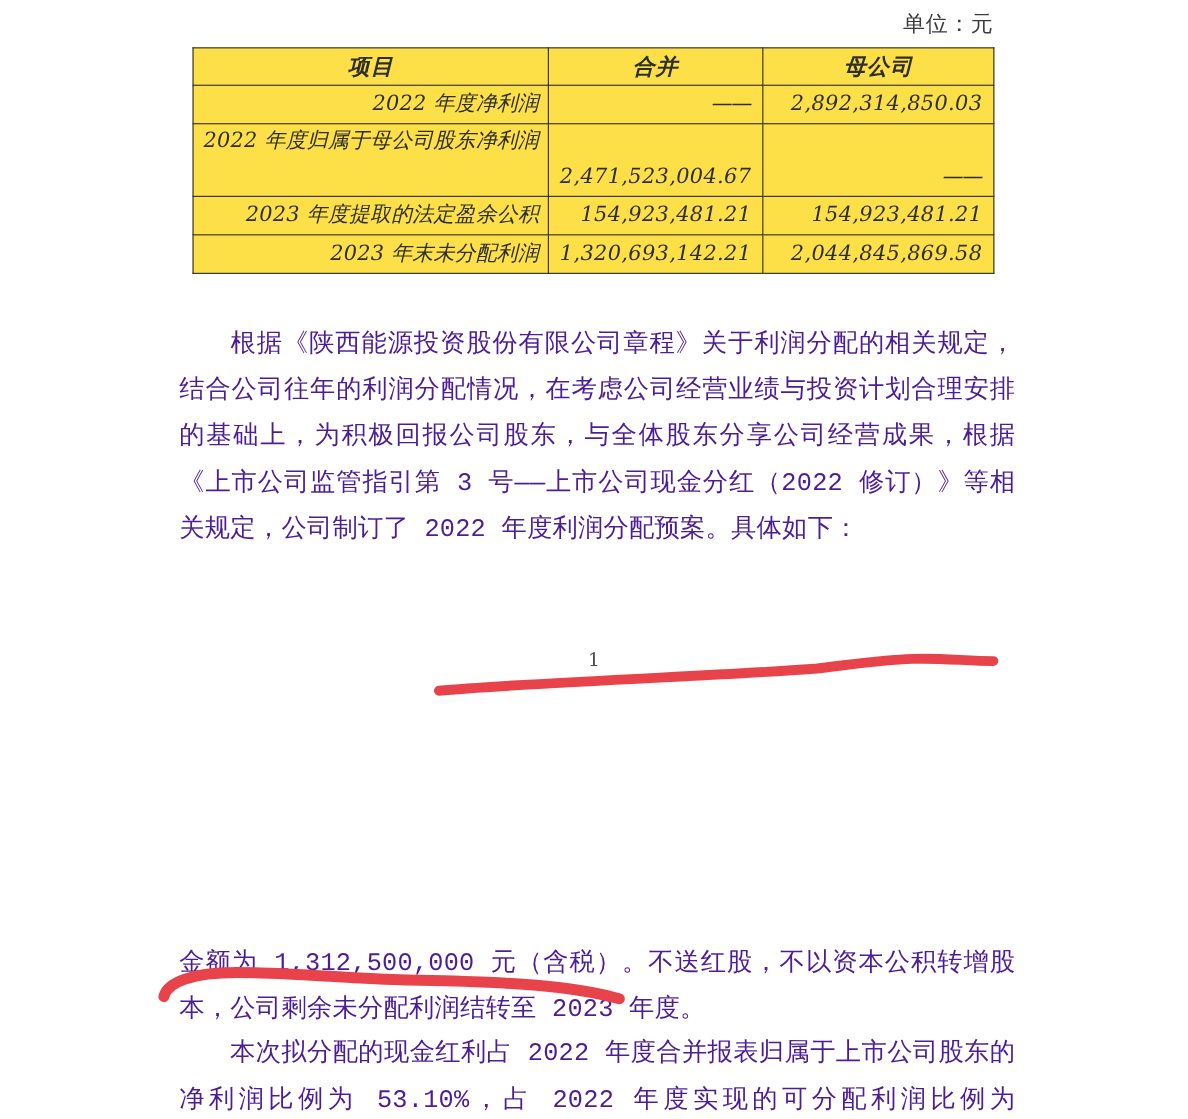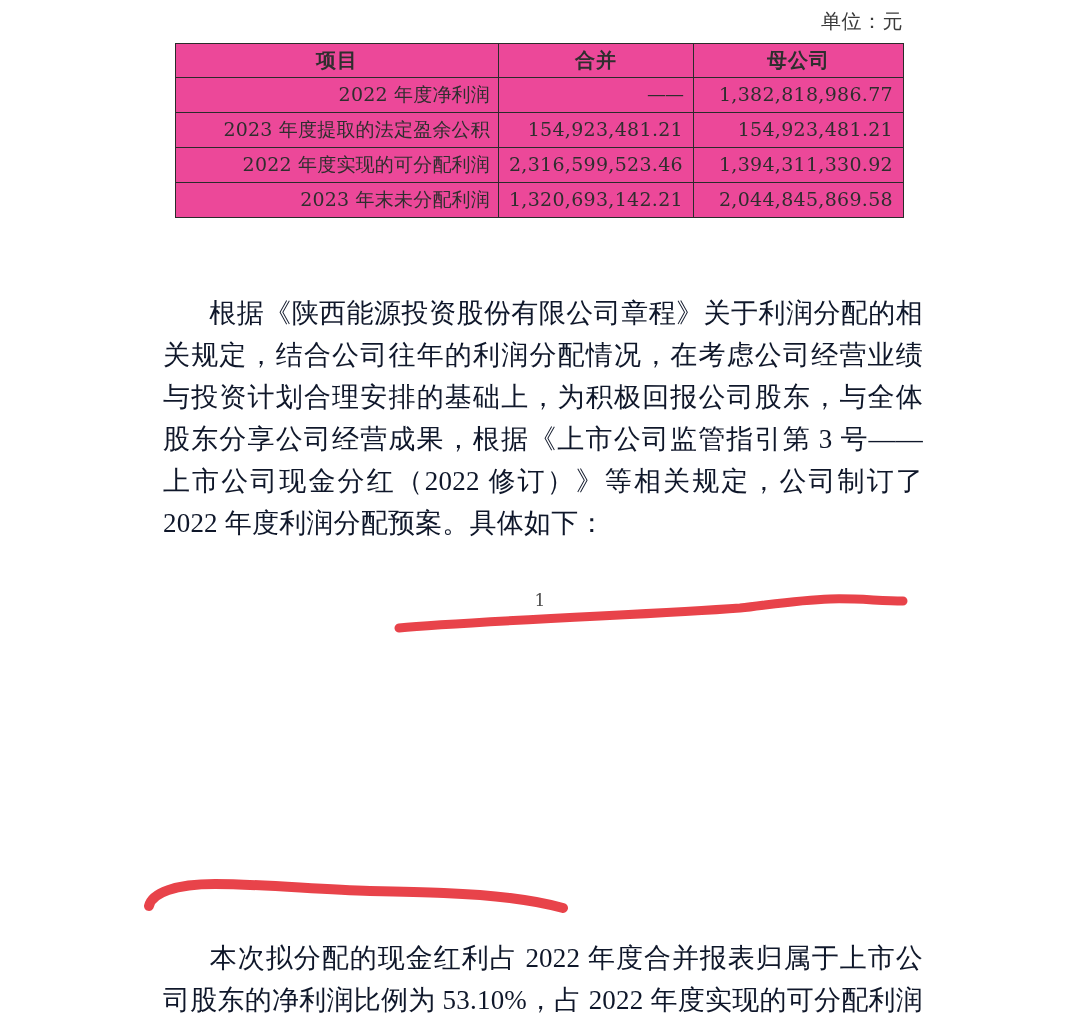--- a/index.html
+++ b/index.html
@@ -40,21 +40,22 @@
   }
 
   
   .fin-table {
     position: absolute;
     left: 175px;
     top: 43px;
     width: 728px;
     border-collapse: collapse;
     table-layout: fixed;
-    background: #ec4899;
+    background: #fde047;
+    font-style: italic;
   }
   .fin-table col.c-item  { width: 323px; }
   .fin-table col.c-merge { width: 195px; }
   .fin-table col.c-parent{ width: 210px; }
 
   .fin-table th,
   .fin-table td {
     border: 1px solid #2b2b2b;
     font-size: 19px;
     color: #2e2e2e;
@@ -83,27 +84,27 @@
   }
   .fin-table tbody tr.tall td { height: 61px; }
   .fin-table tbody tr.tall td.item-cell { vertical-align: top; padding-top: 3px; }
   .fin-table tbody tr.tall td.num-cell   { vertical-align: bottom; padding-bottom: 4px; }
 
   .dash-mark { letter-spacing: -1px; }
   .para {
     position: absolute;
     left: 163px;
     width: 760px;
-    font-size: 27px;
+    font-size: 23px;
     line-height: 42px;
-    color: #0f172a;
+    color: #4c1d95;
     text-align: justify;
     text-align-last: left;
     text-justify: inter-ideograph;
-    font-family: Liberation Serif, serif;
+    font-family: Liberation Mono, monospace;
     letter-spacing: 0.2px;
   }
   .para .indent { display: inline-block; width: 46px; }
 
   #para-policy   { top: 292px; }
   #para-dividend { top: 503px; }
   #para-amount   { top: 855px; }
   #para-ratio    { top: 937px; }
 
   
@@ -144,43 +145,44 @@
       <tr>
         <th>项目</th>
         <th>合并</th>
         <th>母公司</th>
       </tr>
     </thead>
     <tbody id="table-body">
         <tr>
           <td class="item-cell">2022 年度净利润</td>
           <td class="num-cell"><span class="dash-mark">——</span></td>
-          <td class="num-cell">1,382,818,986.77</td>
+          <td class="num-cell">2,892,314,850.03</td>
+        </tr>
+        <tr class="tall">
+          <td class="item-cell">2022 年度归属于母公司股东净利润</td>
+          <td class="num-cell">2,471,523,004.67</td>
+          <td class="num-cell"><span class="dash-mark">——</span></td>
         </tr>
         <tr>
           <td class="item-cell">2023 年度提取的法定盈余公积</td>
           <td class="num-cell">154,923,481.21</td>
           <td class="num-cell">154,923,481.21</td>
-        </tr>
-        <tr>
-          <td class="item-cell">2022 年度实现的可分配利润</td>
-          <td class="num-cell">2,316,599,523.46</td>
-          <td class="num-cell">1,394,311,330.92</td>
         </tr>
         <tr>
           <td class="item-cell">2023 年末未分配利润</td>
           <td class="num-cell">1,320,693,142.21</td>
           <td class="num-cell">2,044,845,869.58</td>
         </tr>
       </tbody>
   </table>
 
   <div class="para" id="para-policy"><span class="indent"></span><span>根据《陕西能源投资股份有限公司章程》关于利润分配的相关规定，结合公司往年的利润分配情况，在考虑公司经营业绩与投资计划合理安排的基础上，为积极回报公司股东，与全体股东分享公司经营成果，根据《上市公司监管指引第 3 号——上市公司现金分红（2022 修订）》等相关规定，公司制订了 2022 年度利润分配预案。具体如下：</span></div>
 
 
+  <div class="para" id="para-amount"><span>金额为 1,312,500,000 元（含税）。不送红股，不以资本公积转增股本，公司剩余未分配利润结转至 2023 年度。</span></div>
 
   <div class="para" id="para-ratio"><span class="indent"></span><span>本次拟分配的现金红利占 2022 年度合并报表归属于上市公司股东的净利润比例为 53.10%，占 2022 年度实现的可分配利润比例为 56.66%。</span></div>
 
   <div class="page-number">1</div>
 
   <svg class="annotation-layer" viewBox="0 0 1080 1017">
     <path id="ink-stroke-1" d="M 399 628 C 430 625, 520 620, 600 616 C 660 613, 700 611, 740 608 C 775 604, 800 600, 830 599 C 855 598, 880 601, 903 601" fill="none" stroke-linecap="round" stroke-linejoin="round" stroke-width="9" stroke="#e8434a"></path>
     <path id="ink-stroke-2" d="M 149 906 C 152 893, 175 884, 215 884 C 265 884, 320 890, 370 891 C 420 892, 470 893, 510 898 C 535 901, 552 905, 563 908" fill="none" stroke-linecap="round" stroke-linejoin="round" stroke-width="10" stroke="#e8434a"></path>
   </svg>
 

